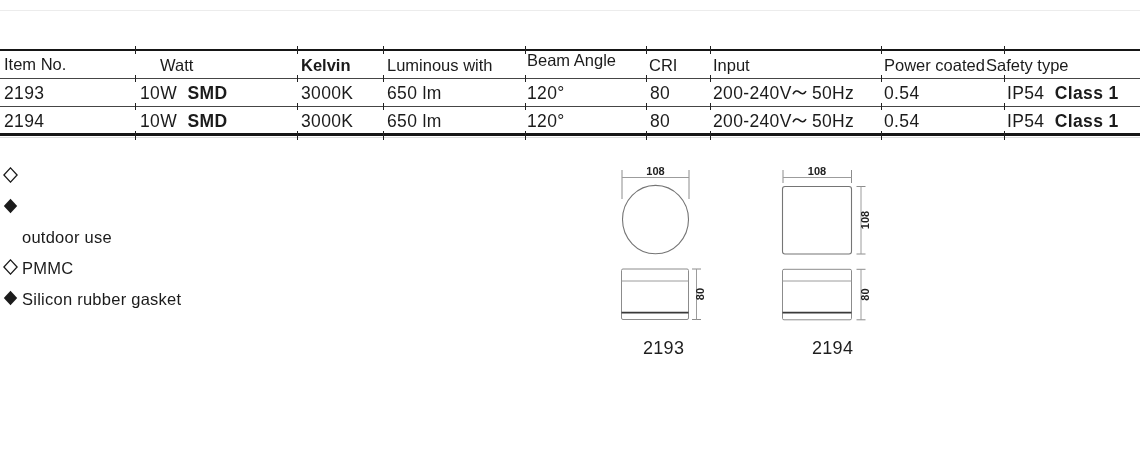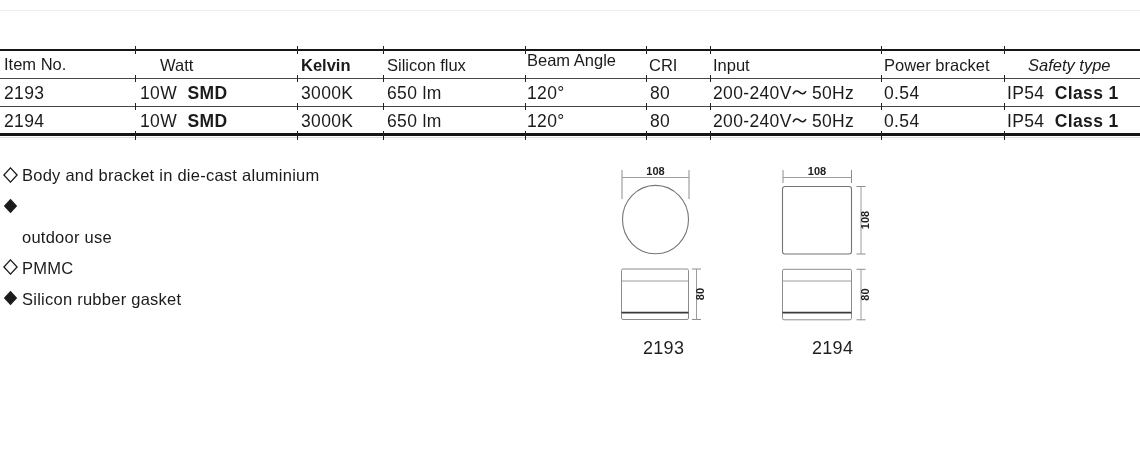--- a/index.html
+++ b/index.html
@@ -59,31 +59,31 @@
   <div class="tick" style="left:710px;top:130.5px;height:9px;"></div>
   <div class="tick" style="left:881px;top:130.5px;height:9px;"></div>
   <div class="tick" style="left:1004px;top:130.5px;height:9px;"></div>
 
   <div class="t" style="left:4px;top:56px;">Item No.</div>
 
   <div class="t" style="left:140px;top:57px;margin-left:20px;">Watt</div>
 
   <div class="t" style="left:301px;top:57px;font-weight:bold;">Kelvin</div>
 
-  <div class="t" style="left:387px;top:57px;">Silicon flux</div>
+  <div class="t" style="left:387px;top:57px;">Luminous with</div>
 
   <div class="t" style="left:527px;top:52px;">Beam Angle</div>
 
   <div class="t" style="left:649px;top:57px;">CRI</div>
 
   <div class="t" style="left:713px;top:57px;">Input</div>
 
-  <div class="t" style="left:884px;top:57px;">Power bracket</div>
-
-  <div class="t" style="left:1028px;top:57px;font-style:italic;">Safety type</div>
+  <div class="t" style="left:884px;top:57px;">Power coated</div>
+
+  <div class="t" style="left:986px;top:57px;">Safety type</div>
 
   <div class="t r" style="left:4px;top:84.7px;">2193</div>
 
   <div class="t r" style="left:140px;top:84.7px;">10W&nbsp; <span class="b">SMD</span></div>
 
   <div class="t r" style="left:301px;top:84.7px;">3000K</div>
 
   <div class="t r" style="left:387px;top:84.7px;">650 lm</div>
 
   <div class="t r" style="left:527px;top:84.7px;">120°</div>
@@ -115,21 +115,20 @@
       </svg>&nbsp;50Hz</div>
 
   <div class="t r" style="left:884px;top:112.7px;">0.54</div>
 
   <div class="t r" style="left:1007px;top:112.7px;">IP54&nbsp;&nbsp;<span class="b">Class 1</span></div>
 
   <svg style="position:absolute;left:3px;top:166.7px;" width="15" height="16" viewBox="0 0 15 16">
     <polygon points="7.5,0.9 14.1,8 7.5,15.1 0.9,8" fill="none" stroke="#1b1b1b" stroke-width="1.3"></polygon>
   </svg>
 
-  <div class="t" style="left:22px;top:166.5px;letter-spacing:0.25px;">Body and bracket in die-cast aluminium</div>
 
   <svg style="position:absolute;left:3px;top:197.9px;" width="15" height="16" viewBox="0 0 15 16">
     <polygon points="7.5,0.7 14.2,8 7.5,15.3 0.8,8" fill="#1b1b1b"></polygon>
   </svg>
 
 
   <div class="t" style="left:22px;top:228.5px;letter-spacing:0.25px;">outdoor use</div>
 
   <svg style="position:absolute;left:3px;top:258.8px;" width="15" height="16" viewBox="0 0 15 16">
     <polygon points="7.5,0.9 14.1,8 7.5,15.1 0.9,8" fill="none" stroke="#1b1b1b" stroke-width="1.3"></polygon>

